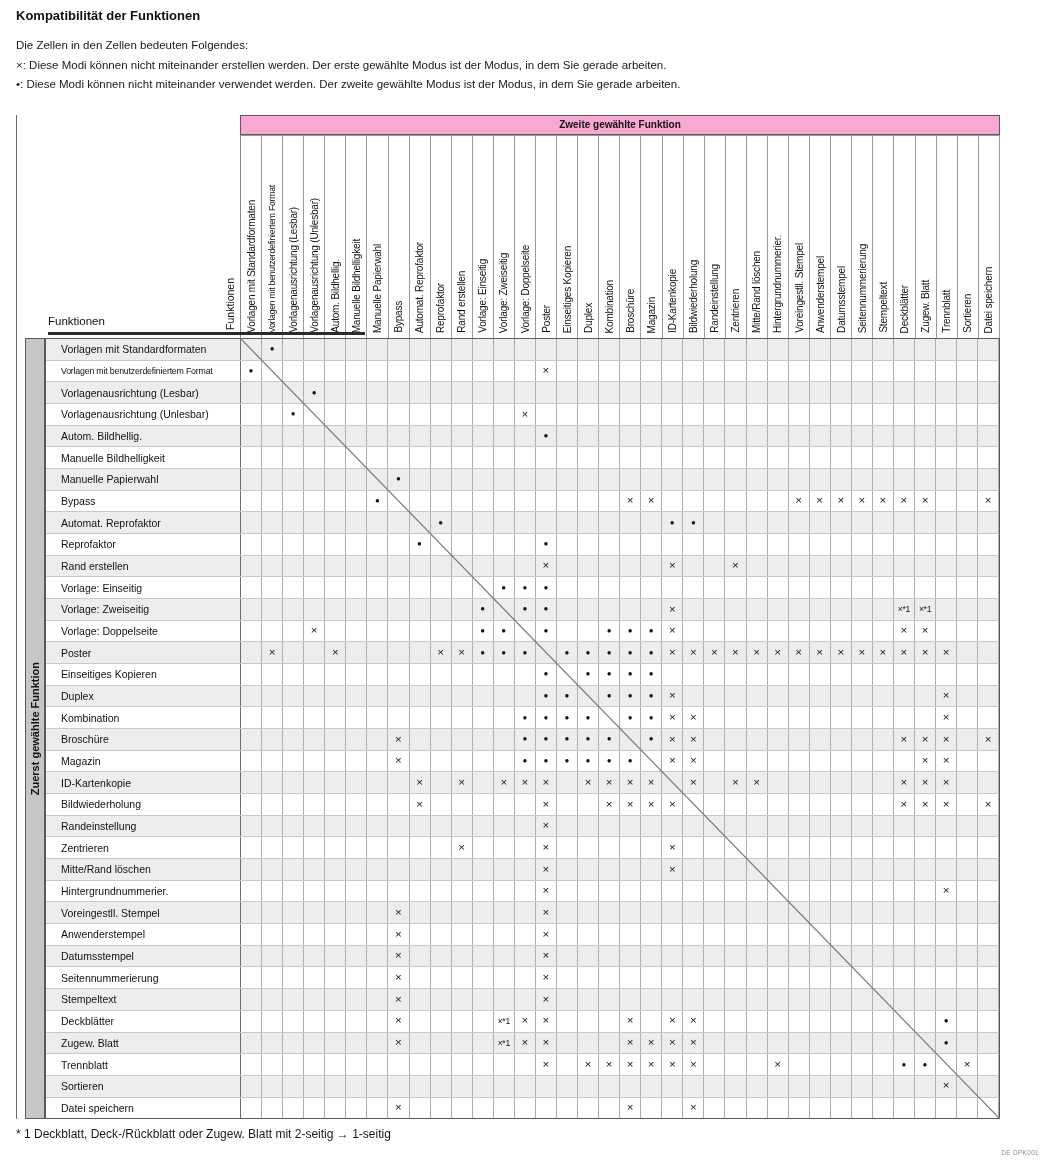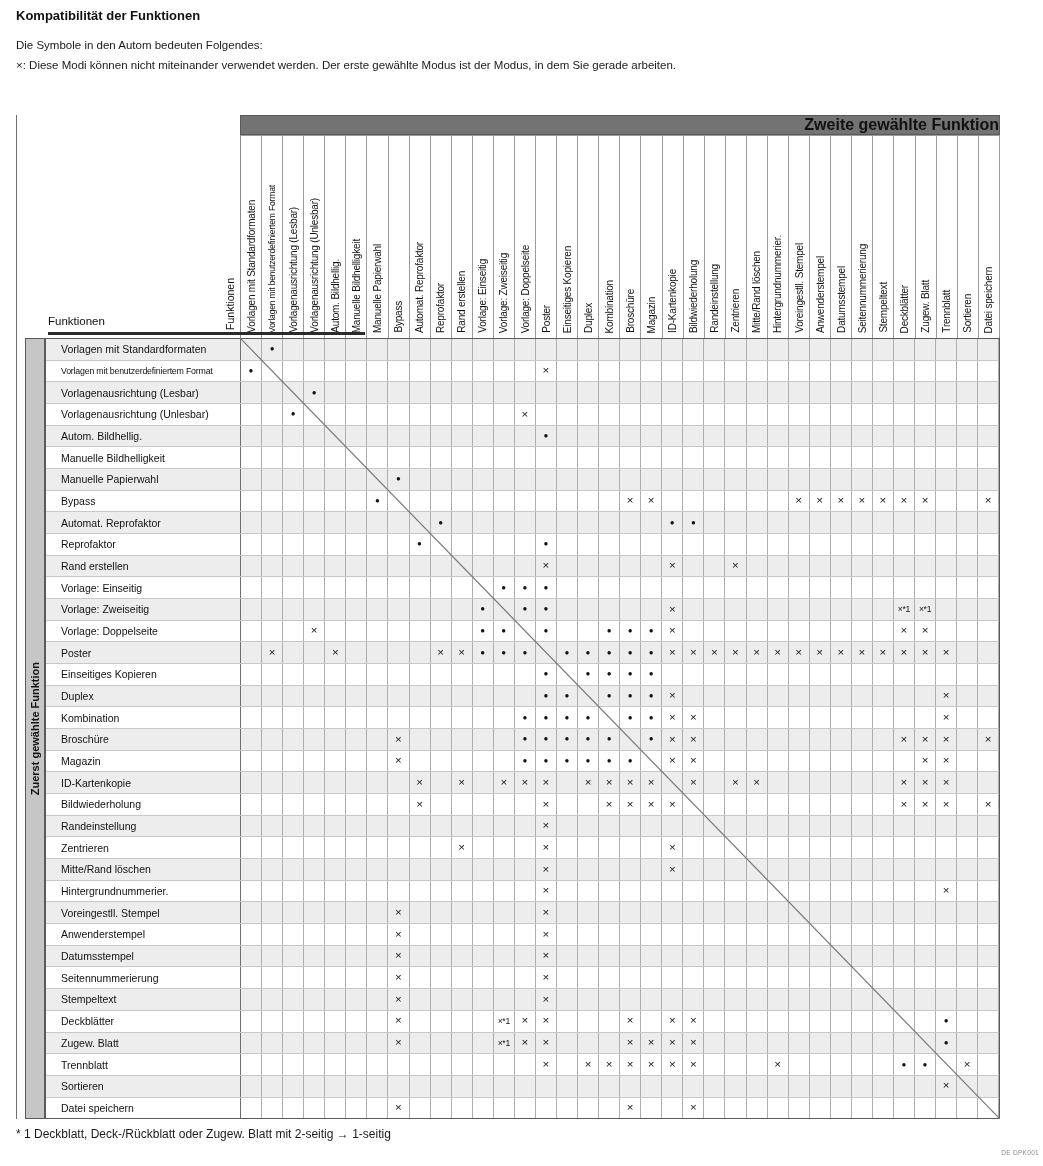--- a/index.html
+++ b/index.html
@@ -8,23 +8,23 @@
   .title { position:absolute; left:16px; top:8px; font-size:13px; font-weight:bold; }
   .legend { position:absolute; left:16px; top:36px; font-size:11.5px; line-height:19.5px; color:#1a1a1a; }
   .tablewrap { position:absolute; left:16px; top:115px; width:985px; height:1004px; }
   .outerleft { position:absolute; left:0; top:0; width:9px; height:1004px; border-left:1.5px solid #6e6e6e; }
   
   .corner-label { position:absolute; left:32px; top:200px; font-size:11.5px; z-index:6; }
   .corner-underline { position:absolute; left:32px; top:217px; width:317px; height:2.5px; background:#2a2a2a; z-index:6; }
   .corner-rot { position:absolute; left:204px; top:0; width:20px; height:215px; display:flex; align-items:flex-end; justify-content:center; }
   .corner-rot span { writing-mode:vertical-rl; transform:rotate(180deg); font-size:10.5px; white-space:nowrap; }
   
-  .topband { position:absolute; left:224px; top:0; width:760px; height:20px; background:#737373;
-             border:1px solid #5a5a5a; box-sizing:border-box; text-align:right; font-weight:bold;
-             font-size:16px; line-height:17px; }
+  .topband { position:absolute; left:224px; top:0; width:760px; height:20px; background:#f9a8d4;
+             border:1px solid #5a5a5a; box-sizing:border-box; text-align:center; font-weight:bold;
+             font-size:10px; line-height:17px; }
   
   .colheads { position:absolute; left:224px; top:20px; width:760px; height:203px; display:flex;
               border-left:1px solid #8a8a8a; box-sizing:border-box; }
   .colhead { flex:1; border-right:1px solid #9a9a9a; border-top:1px solid #9a9a9a; box-sizing:border-box;
              background:#fff; display:flex; align-items:flex-end; justify-content:center; padding-bottom:5px; overflow:hidden; }
   .colhead span { writing-mode:vertical-rl; transform:rotate(180deg); font-size:10px;
                   white-space:nowrap; letter-spacing:-0.2px; }
   .colhead span.condensed { font-size:8.6px; }
   
   .leftband { position:absolute; left:9px; top:223px; width:20px; height:781px; background:#c6c6c6;
@@ -49,22 +49,23 @@
   .doccode { position:absolute; right:4px; top:1149px; font-size:6.5px; color:#8d8d8d; letter-spacing:0.3px; }
 </style>
 </head>
 <body>
 
 <div class="page">
 
   <div class="title">Kompatibilität der Funktionen</div>
 
   <div class="legend">
-    <div>Die Symbole in den Autom bedeuten Folgendes:</div>
-    <div>×: Diese Modi können nicht miteinander verwendet werden. Der erste gewählte Modus ist der Modus, in dem Sie gerade arbeiten.</div>
+    <div>Die Zellen in den Zellen bedeuten Folgendes:</div>
+    <div>×: Diese Modi können nicht miteinander erstellen werden. Der erste gewählte Modus ist der Modus, in dem Sie gerade arbeiten.</div>
+    <div>•: Diese Modi können nicht miteinander verwendet werden.  Der zweite gewählte Modus ist der Modus, in dem Sie gerade arbeiten.</div>
   </div>
 
   <div class="tablewrap">
     <div class="outerleft"></div>
 
     <div class="corner-label">Funktionen</div>
     <div class="corner-underline"></div>
     <div class="corner-rot">
       <span>Funktionen</span>
     </div>

